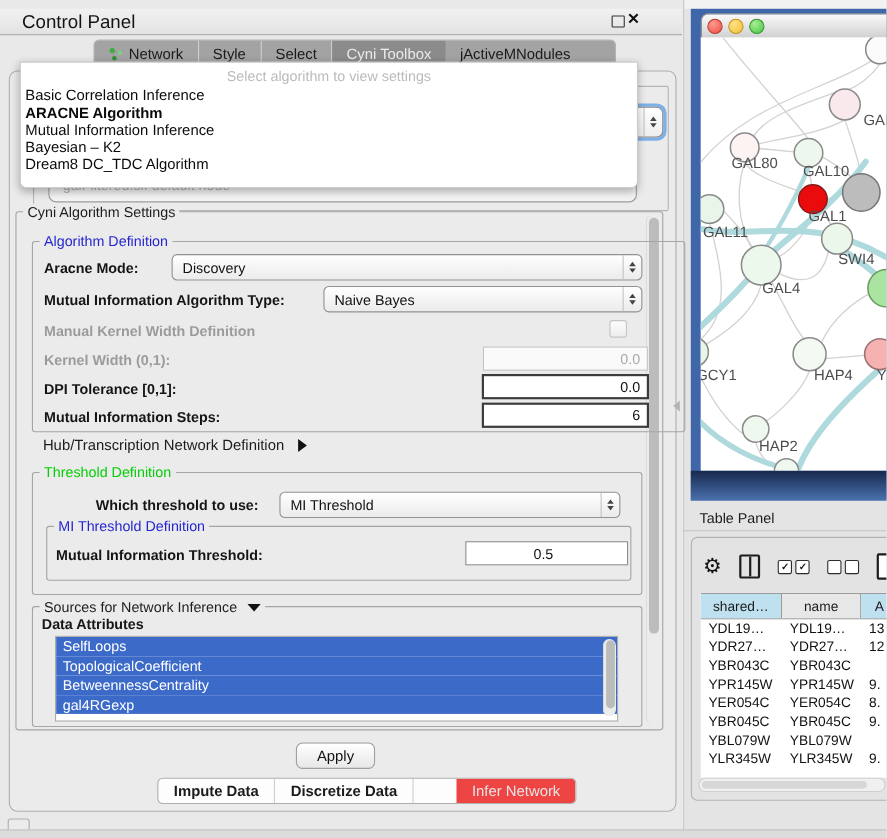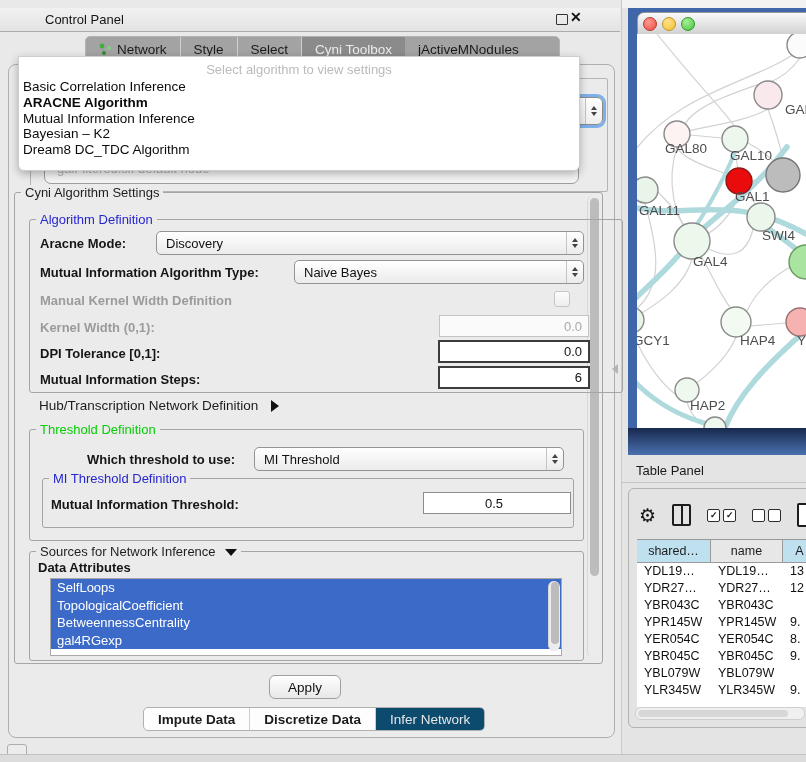--- a/index.html
+++ b/index.html
@@ -5,21 +5,21 @@
   html,body{margin:0;padding:0;background:#e4e4e4;}
   #root{position:relative;width:806px;height:762px;overflow:hidden;background:#e4e4e4;
         font-family:"Liberation Sans",sans-serif;-webkit-font-smoothing:antialiased;}
   .abs{position:absolute;}
 
   
   .left-region{left:0;top:0;width:621px;height:755px;background:#e9e9e9;border-right:1px solid #c9c9c9;}
   .top-strip{left:0;top:0;width:806px;height:8px;background:#f2f2f2;}
   .titlebar{left:0;top:8px;width:621px;height:23px;background:linear-gradient(#f1f1f1,#e3e3e3);
             border-bottom:1px solid #ababab;display:flex;align-items:center;}
-  .titlebar .t{font-size:13px;color:#141414;padding-left:20px;margin-left:25px;}
+  .titlebar .t{font-size:17px;color:#141414;padding-left:20px;}
   .float-ico{left:556px;top:14px;width:10px;height:9px;border:1.5px solid #333;border-radius:1px;}
   .close-ico{left:570px;top:9px;font-size:14px;font-weight:bold;color:#111;}
 
   
   .tabstrip{left:85px;top:36px;width:473px;height:24px;background:#a3a3a3;border:1px solid #b3b3b3;
             border-radius:5px;display:flex;overflow:hidden;}
   .tab{display:flex;align-items:center;justify-content:center;font-size:13.5px;color:#1b1b1b;
        padding:0 13px;border-right:1px solid #cfcfcf;white-space:nowrap;}
   .tab:last-child{border-right:none;}
   .tab.sel{background:#8b8b8b;color:#ececec;border-right:none;}
@@ -75,21 +75,21 @@
   .attr-list{background:#fff;border:1px solid #a9a9a9;overflow:hidden;}
   .attr-item{height:17.5px;line-height:17.5px;background:#3c6ac8;color:#fff;font-size:13px;padding-left:6px;}
 
   .apply-btn{display:flex;align-items:center;justify-content:center;font-size:13.5px;color:#111;
        background:linear-gradient(#ffffff,#e7e7e7);border:1px solid #9f9f9f;border-radius:6px;}
 
   .bstrip{background:#fdfdfd;border:1px solid #b0b0b0;border-radius:5px;display:flex;overflow:hidden;}
   .btab{display:flex;align-items:center;justify-content:center;font-size:13.5px;font-weight:bold;color:#1b1b1b;
         padding:0 14px;border-right:1px solid #cfcfcf;white-space:nowrap;}
   .btab:last-child{border-right:none;}
-  .btab.sel{background:#0c4a6e;color:#e6e6e6;border-right:none;font-weight:normal;border-radius:0;}
+  .btab.sel{background:#ef4444;color:#e6e6e6;border-right:none;font-weight:normal;border-radius:0;margin-left:39px;}
 
   .tri-r{display:inline-block;width:0;height:0;border-top:6px solid transparent;border-bottom:6px solid transparent;
          border-left:8px solid #111;margin-left:8px;vertical-align:middle;}
   .tri-d{display:inline-block;width:0;height:0;border-left:6px solid transparent;border-right:6px solid transparent;
          border-top:8px solid #111;margin-left:6px;vertical-align:middle;}
 
   
   .desktop{left:628px;top:8px;width:182px;height:447px;background:#3e66a8;}
   .desk-grad{left:628px;top:428px;width:182px;height:27px;background:linear-gradient(#17294e,#4a70ae);}
   .net-titlebar{left:637px;top:12px;width:173px;height:22px;background:linear-gradient(#fafafa,#cfcfcf);

